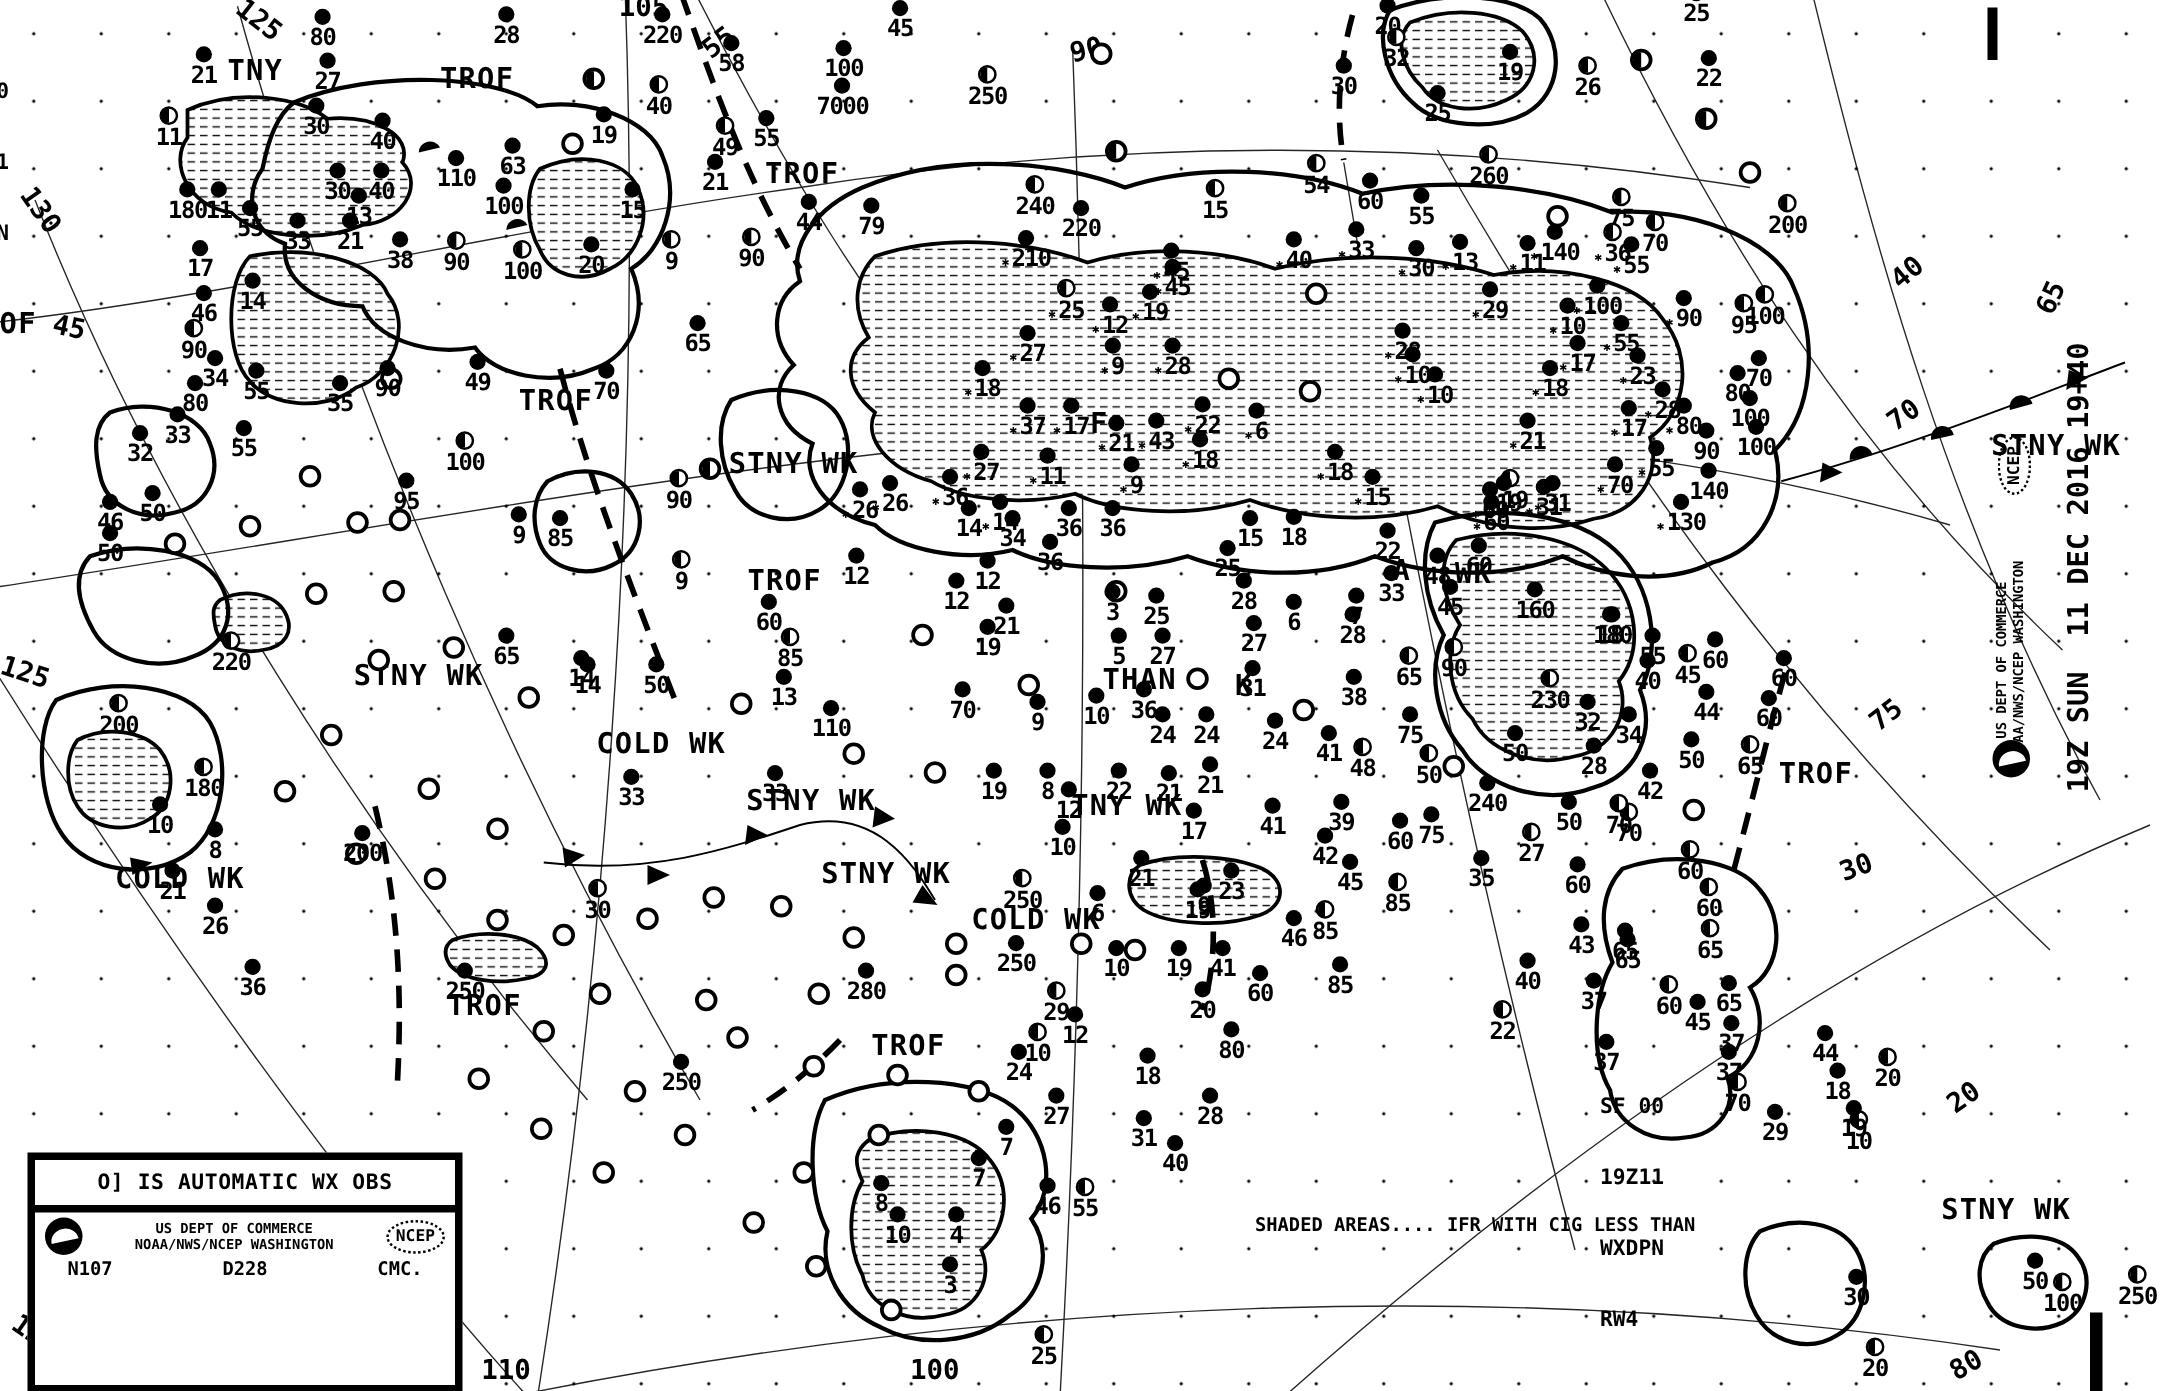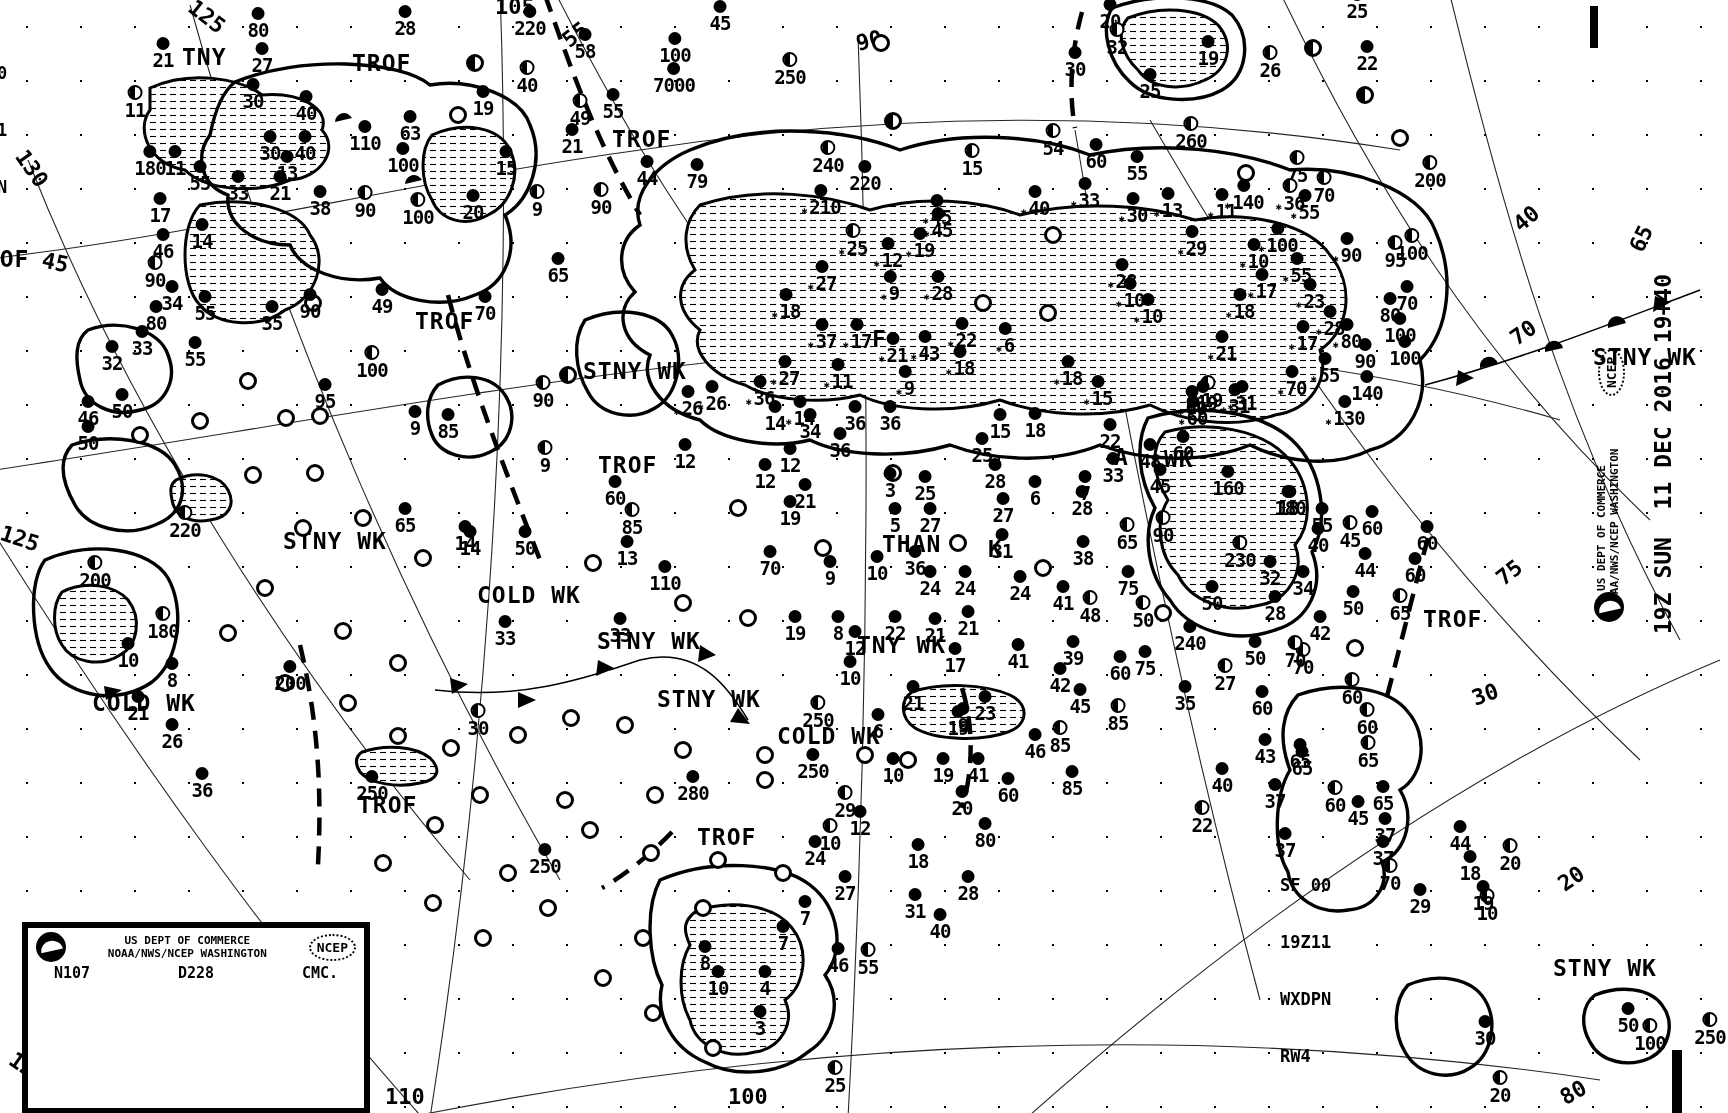--- a/index.html
+++ b/index.html
@@ -565,36 +565,38 @@
       <span class="circ" style="left: 1034px; top: 559px;"></span>
       <span class="circ" style="left: 1154px; top: 604px;"></span>
       <span class="circ" style="left: 1346px; top: 639px;"></span>
       <span class="circ" style="left: 584px; top: 554px;"></span>
       <span class="circ" style="left: 674px; top: 594px;"></span>
       <span class="circ" style="left: 739px; top: 609px;"></span>
     </div>
 
 
   <div id="legendbox">
+    <div class="row1">O]  IS AUTOMATIC WX OBS</div>
     <div class="agency">
       <div id="noaa-logo"></div>
       <div class="agtxt">
         <div>US DEPT OF COMMERCE</div>
         <div>NOAA/NWS/NCEP WASHINGTON</div>
       </div>
       <div class="ncep">NCEP</div>
     </div>
     <div class="foot">
       <span>N107</span>
       <span>D228</span>
       <span>CMC.</span>
     </div>
   </div>
 
   <div id="criteria">
+    <div class="ind">SHADED AREAS.... IFR WITH CIG LESS THAN</div>
     
     
     
     
     
     
     
   </div>
 
   <div id="prodid">

